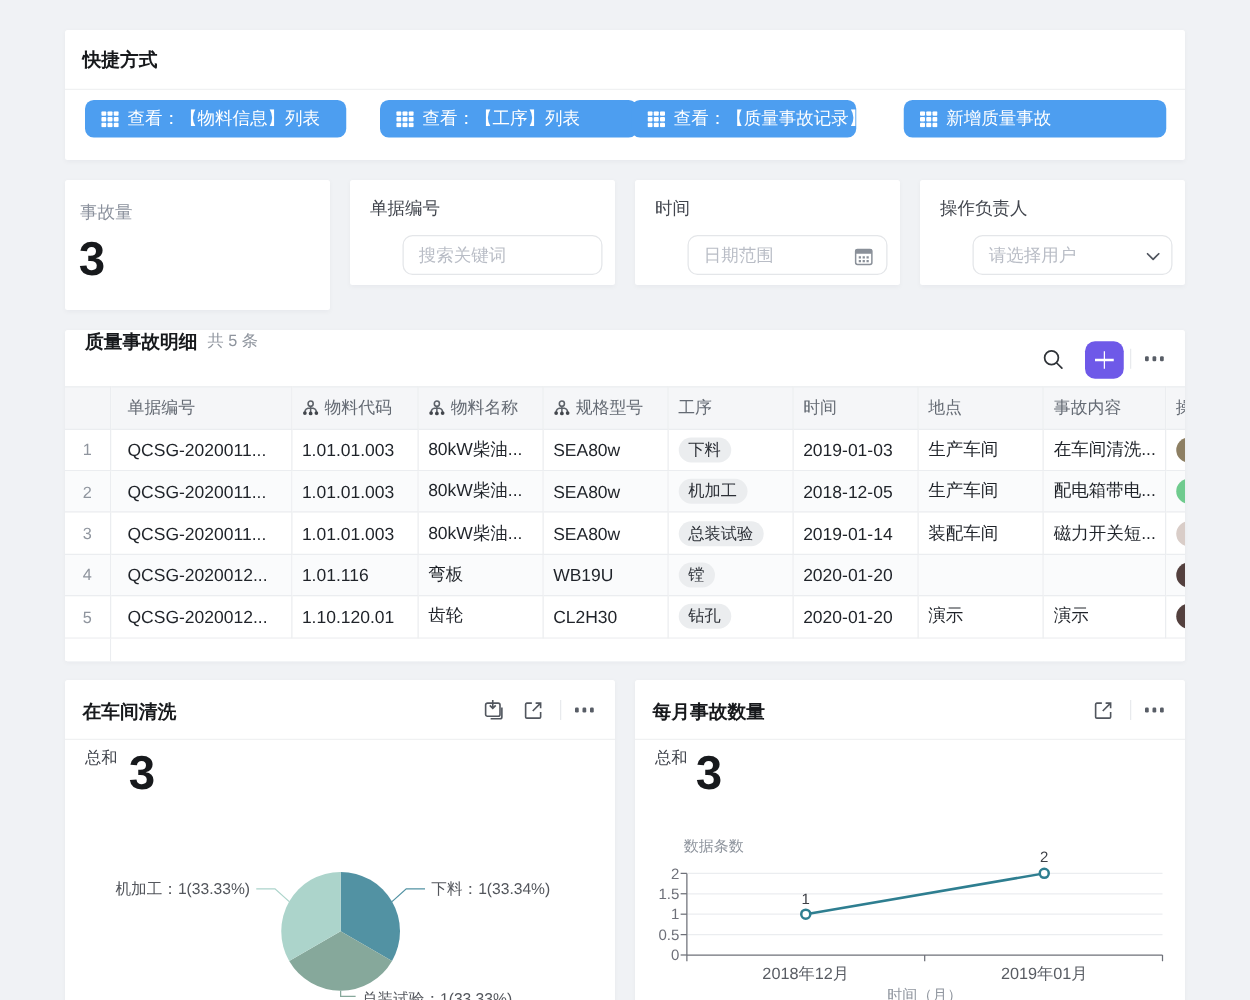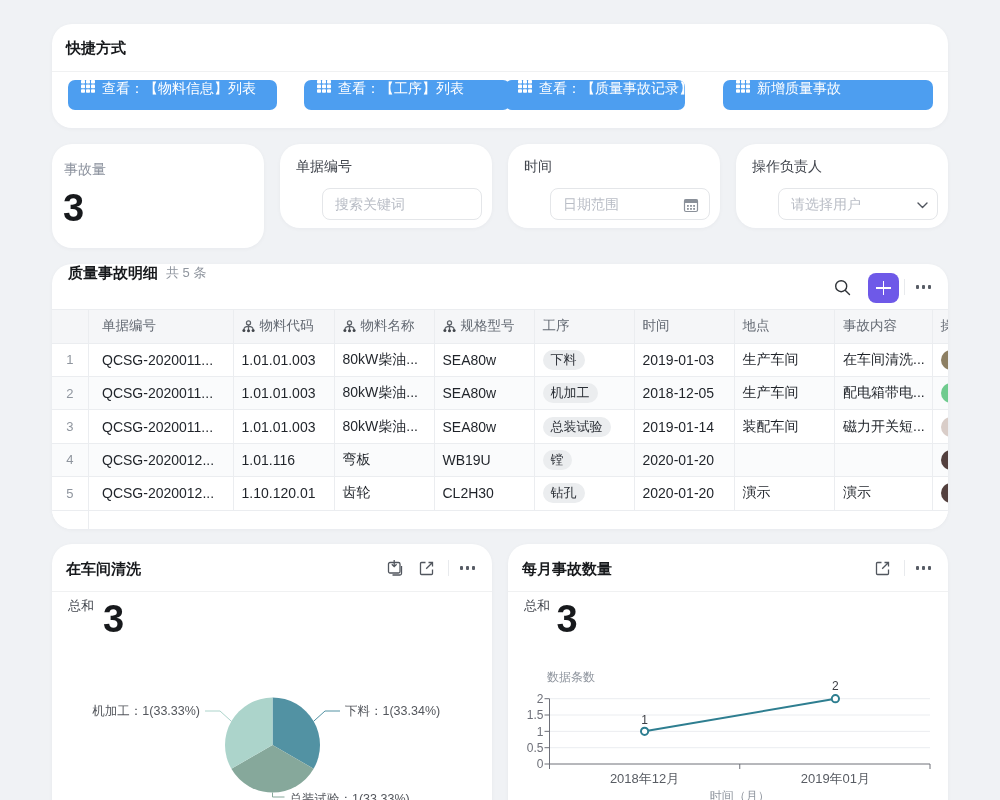--- a/index.html
+++ b/index.html
@@ -1,25 +1,25 @@
 <!DOCTYPE html>
 <html><head>
 <meta charset="utf-8">
 <style>
 * { margin:0; padding:0; box-sizing:border-box; }
 html,body { width:1000px; height:800px; overflow:hidden; }
 body { font-family:"Liberation Sans", sans-serif; background:#f0f2f5; position:relative; }
-.card { position:absolute; background:#fff; border-radius:20px; box-shadow:0 1px 4px rgba(31,35,41,.04);padding-left:37px; }
+.card { position:absolute; background:#fff; border-radius:2px; box-shadow:0 1px 4px rgba(31,35,41,.04);padding-left:37px; }
 .ct { font-size:15px; font-weight:700; color:#17191c; }
 
 
 #shortcuts { left:52px; top:24px; width:896px; height:104px; }
 #shortcuts .hd { position:absolute; left:0; top:0; width:100%; height:48px; border-bottom:1px solid #f0f1f2; }
 #shortcuts .hd span { position:absolute; left:14px; top:15px; }
-.sbtn { position:absolute; top:56px; height:30px; background:#4d9ef0; border-radius:7px; color:#fff; font-size:14px; display:flex; padding-left:13px; white-space:nowrap; overflow:hidden; }
+.sbtn { position:absolute; top:56px; height:30px; background:#4d9ef0; border-radius:7px; color:#fff; font-size:14px; display:flex; align-items:center; padding-left:13px; white-space:nowrap; overflow:hidden; }
 .sbtn svg { margin-right:7px; flex:none; }
 
 
 #stat { left:52px; top:144px; width:212px; height:104px; }
 #stat .lb { position:absolute; left:12px; top:17px; font-size:14px; color:#8a909c; }
 #stat .num { position:absolute; left:11px; top:45px; font-size:38px; font-weight:600; color:#17191c; line-height:38px; }
 .fcard { height:84px; }
 .fcard .lb { position:absolute; left:16px; top:14px; font-size:14px; color:#42464e; }
 .finput { position:absolute; left:10px; top:44px; right:10px; height:32px; border:1px solid #e4e6e9; border-radius:8px; background:#fff; font-size:14px; color:#b9bdc6; line-height:30px; padding-left:12px;margin-left:32px; }
 #f1 { left:280px; top:144px; width:212px; }

